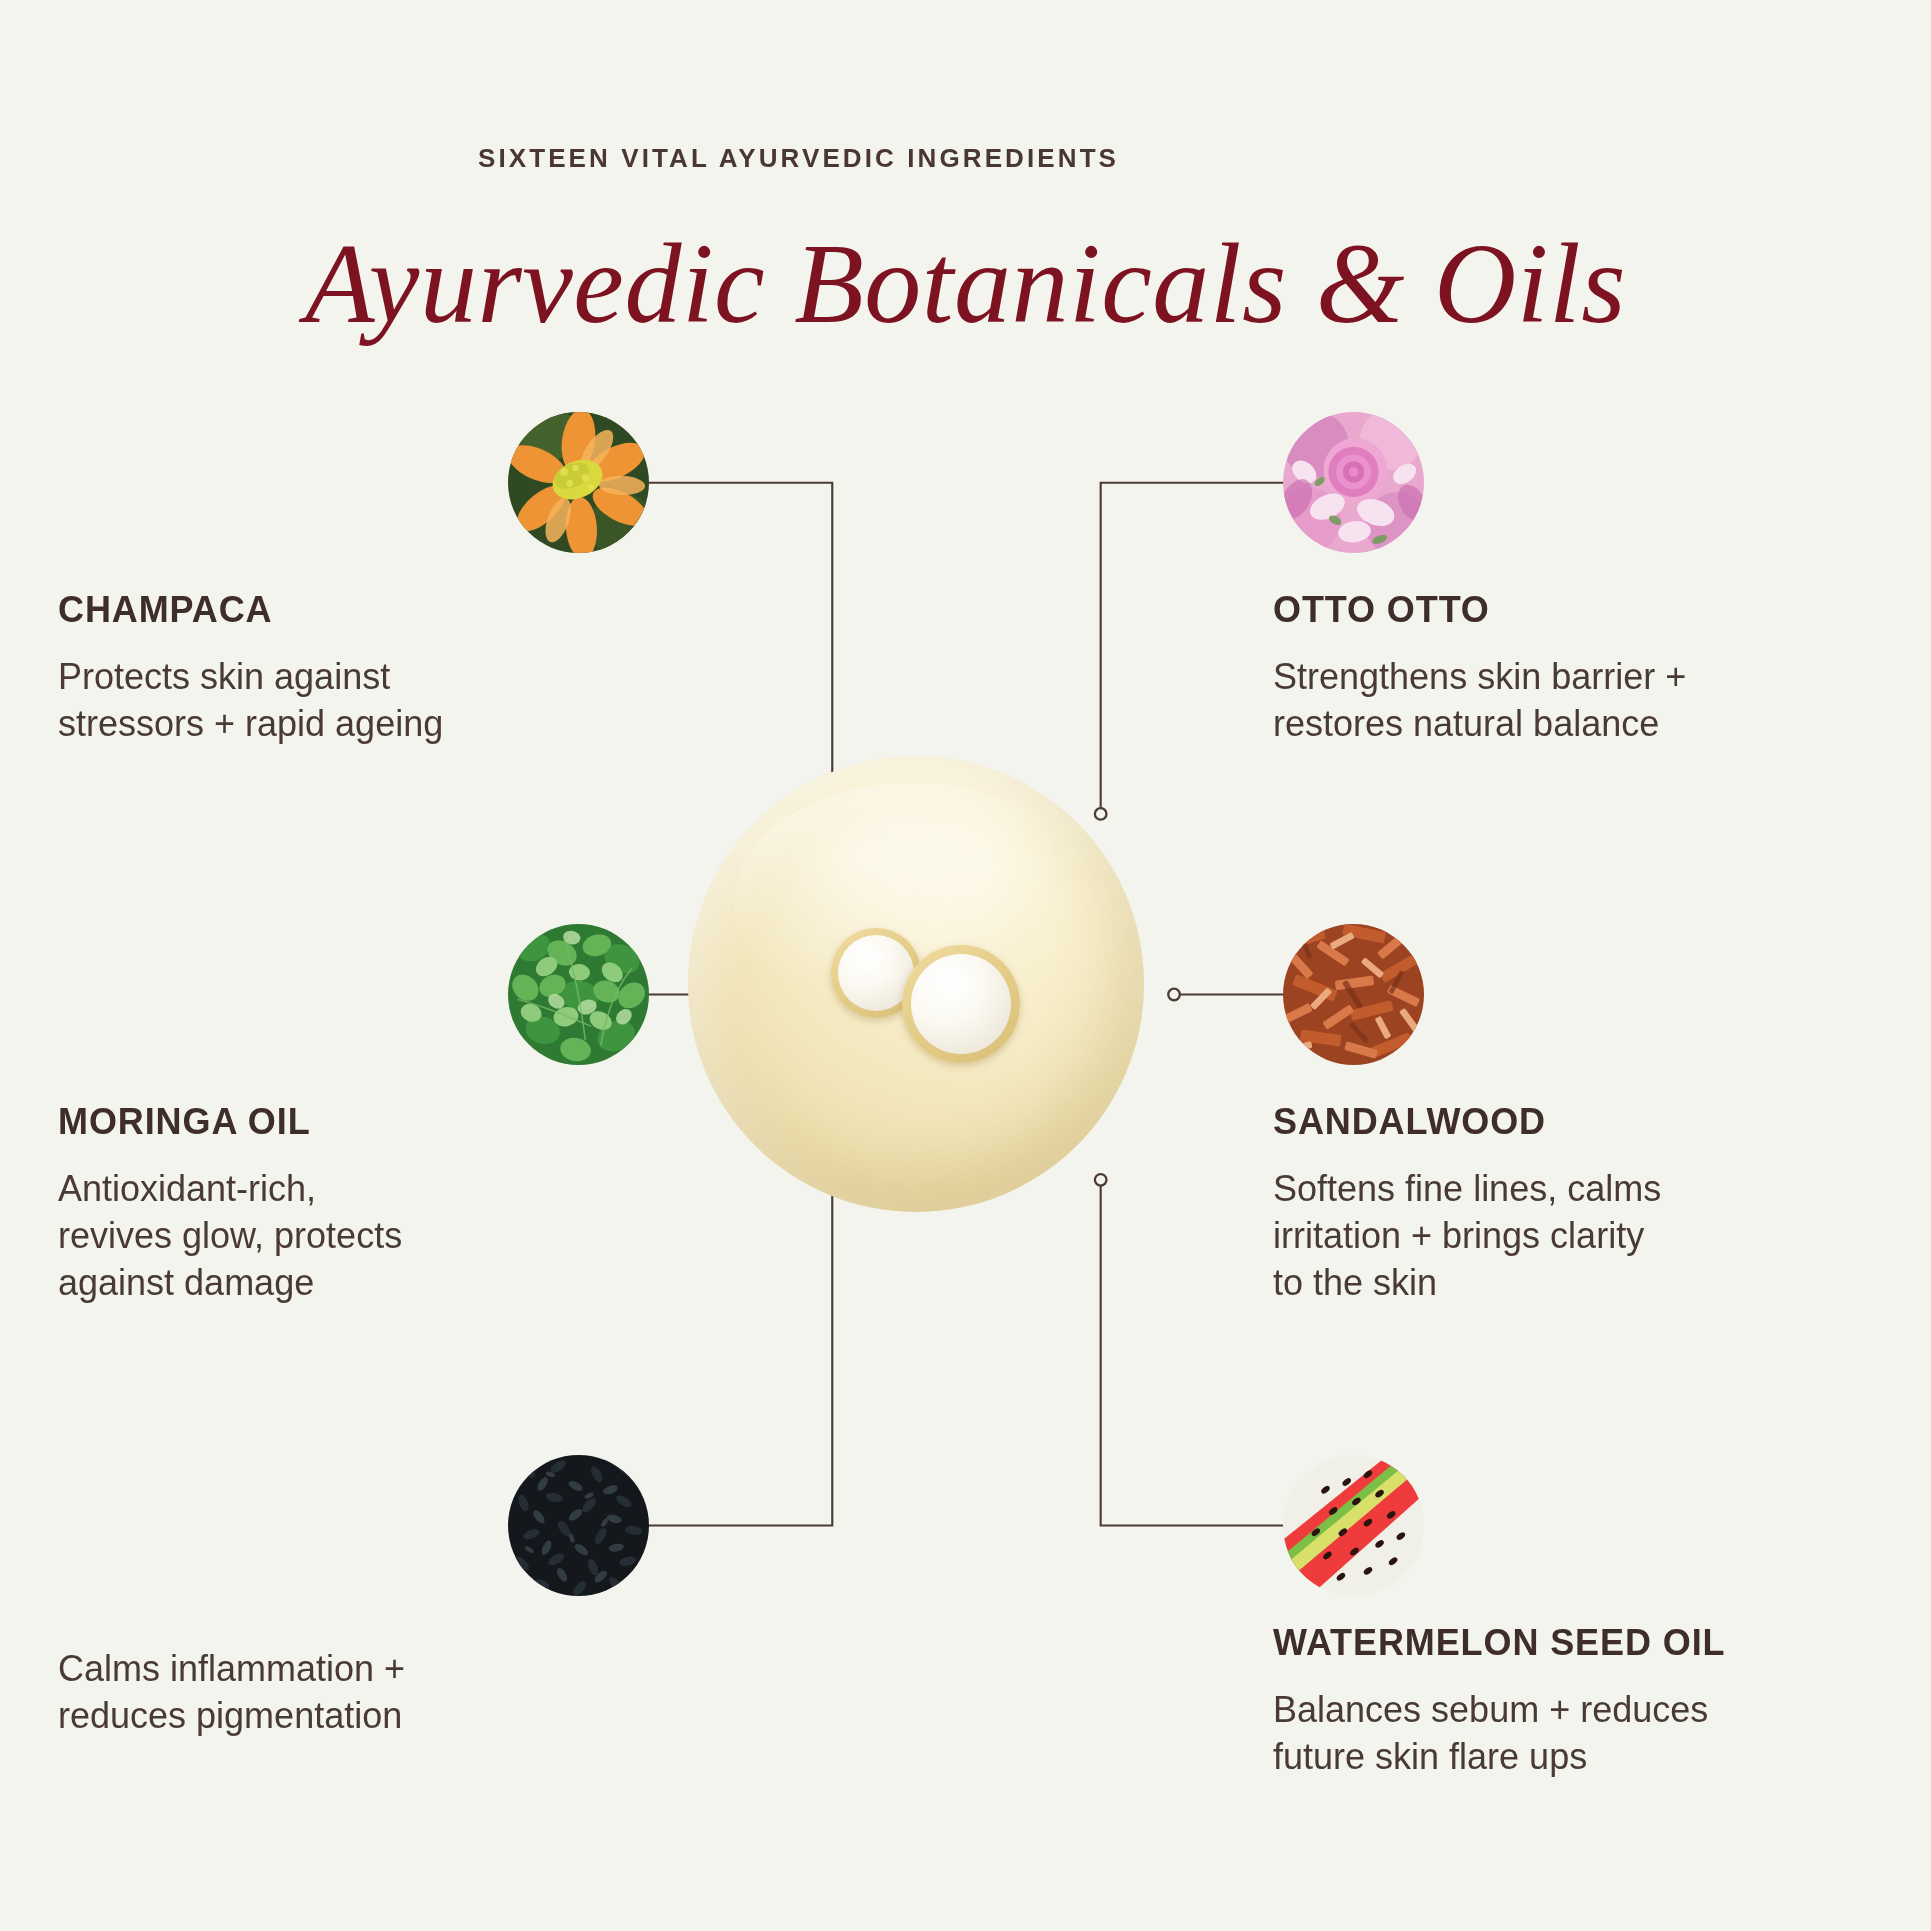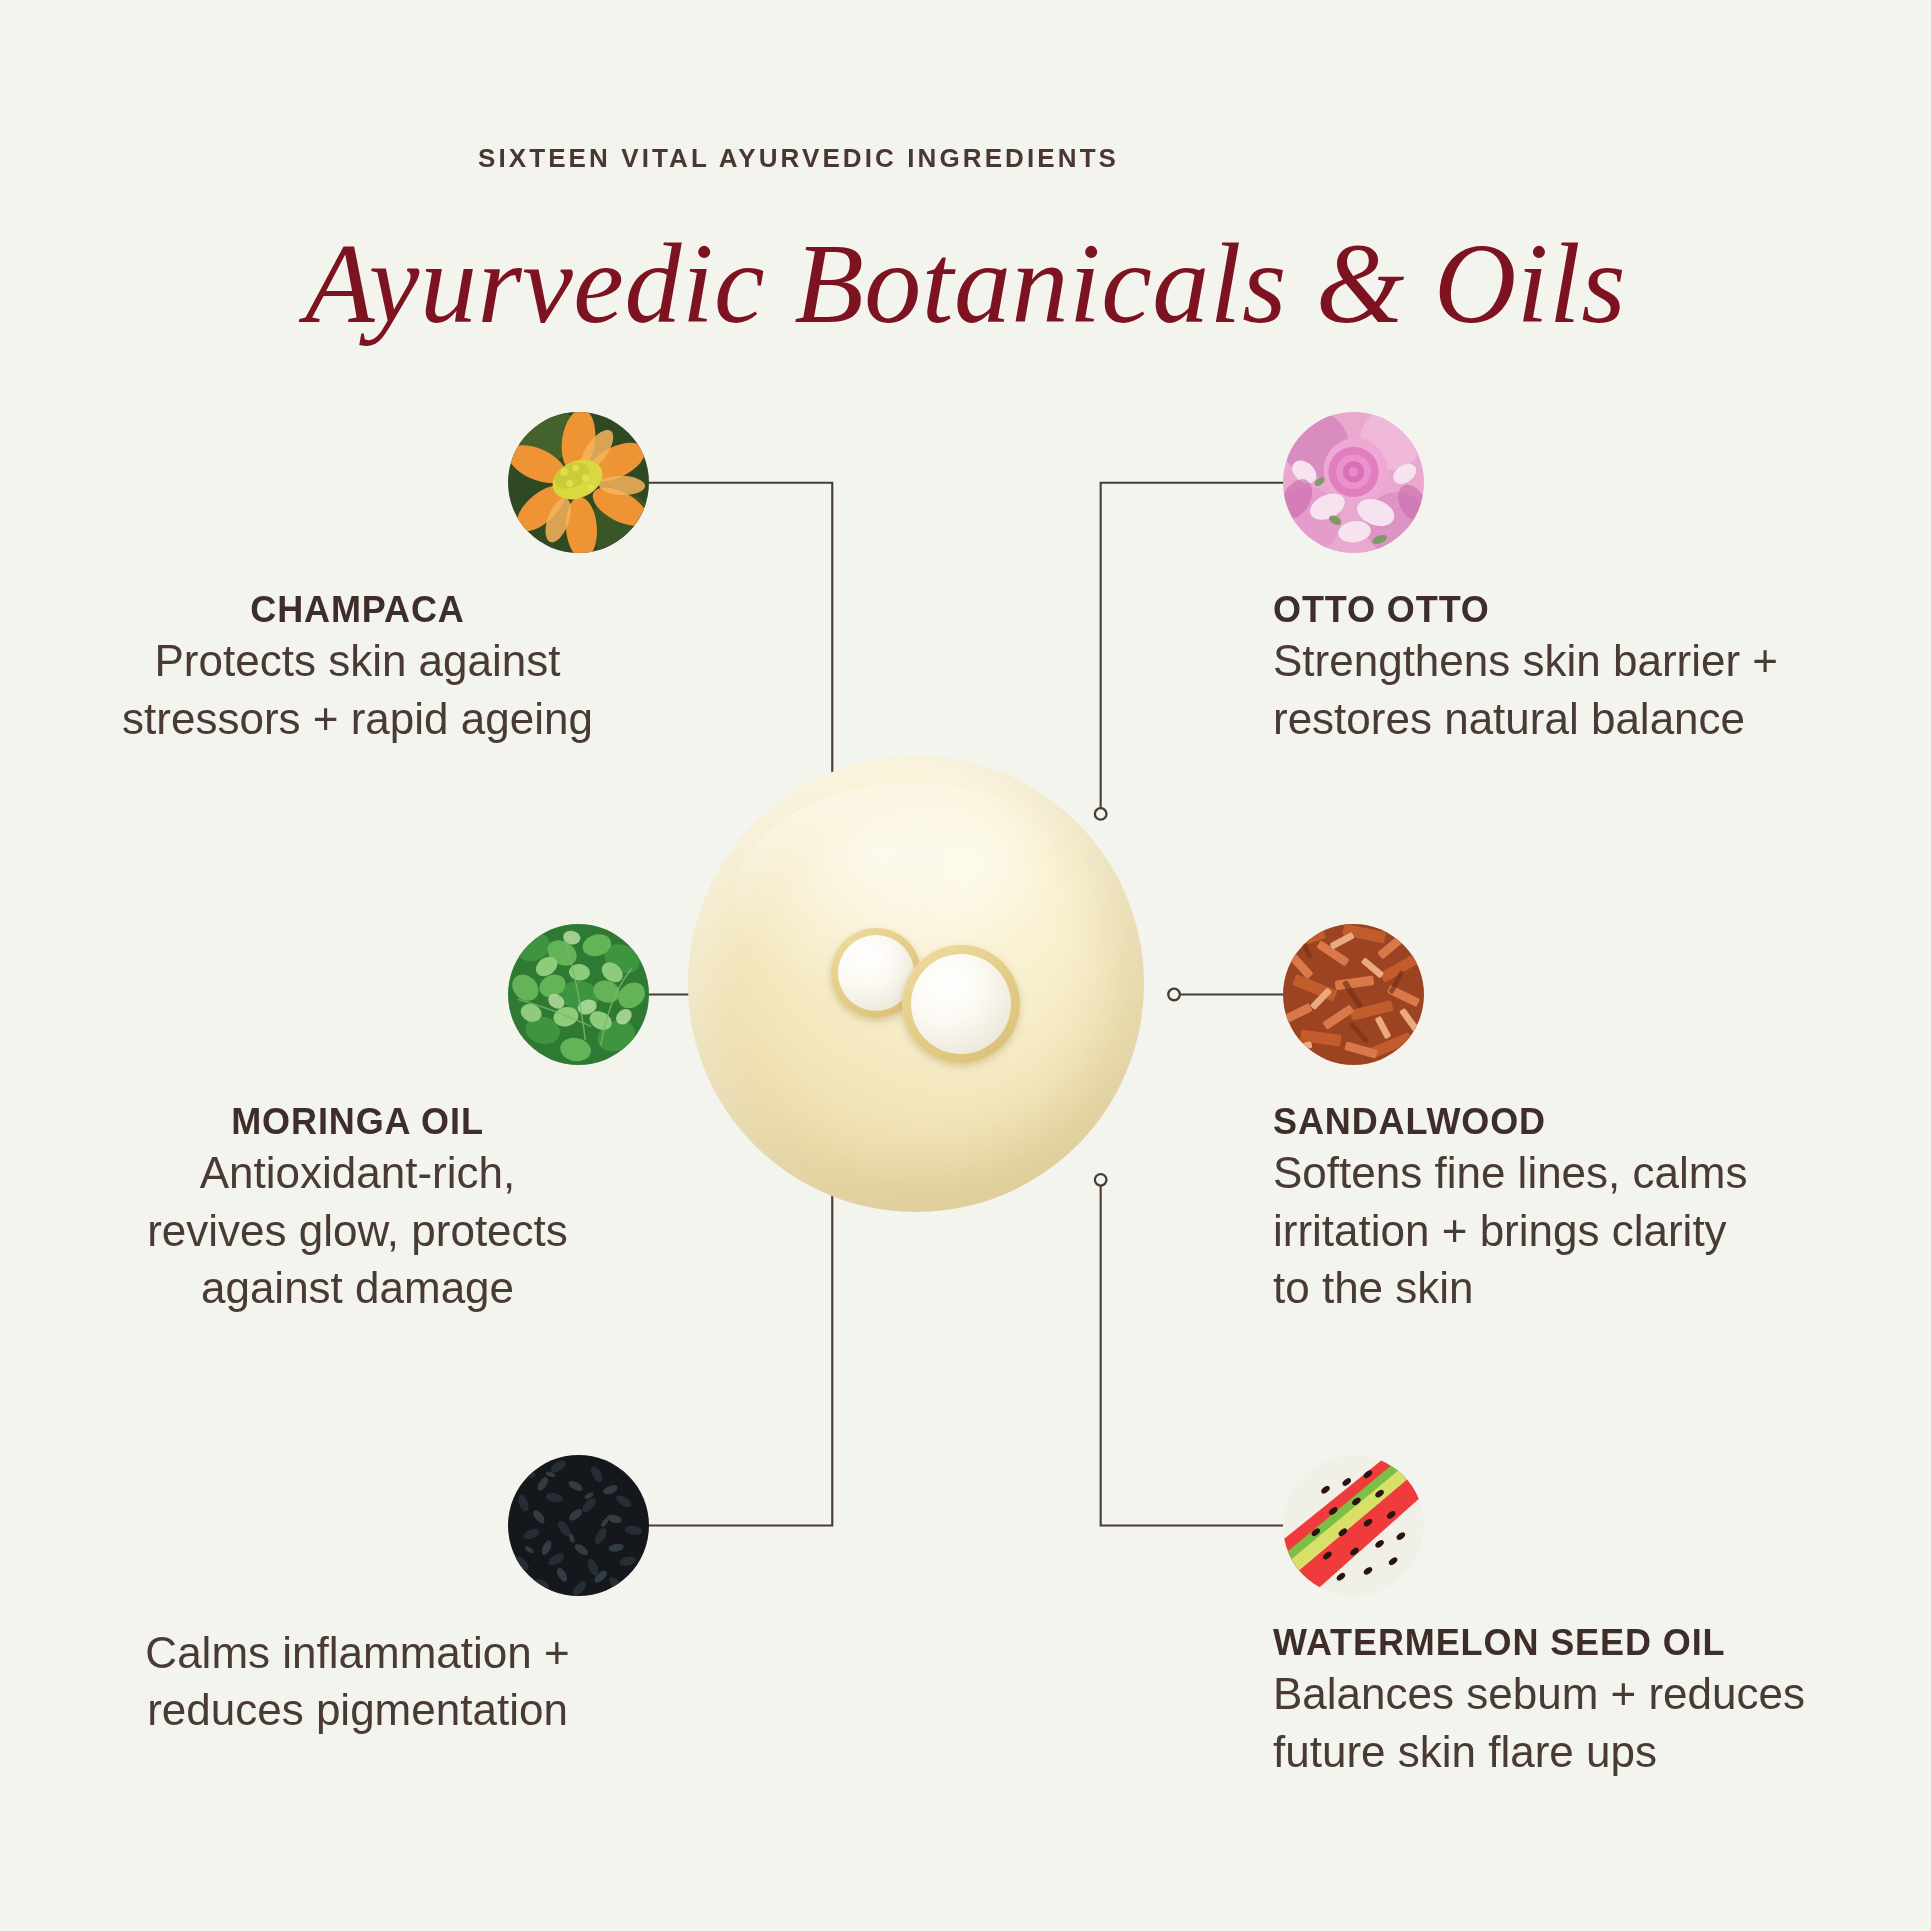--- a/index.html
+++ b/index.html
@@ -87,25 +87,25 @@
   }
   .thumb svg{ display:block; width:141px; height:141px; }
 
   
   .block{ position:absolute; }
   .block .name{
     font-size:36px; font-weight:600; letter-spacing:0.9px;
     color:#3e2d2a; line-height:1.15; white-space:nowrap;
   }
   .block .desc{
-    font-size:44px; font-weight:400; color:#4a3a36;
-    line-height:1.30; margin-top:2px;
+    font-size:36px; font-weight:400; color:#4a3a36;
+    line-height:1.30; margin-top:24px;
   }
   .block.right{ text-align:left; }
-  .block.left{ text-align:center; }
+  .block.left{ text-align:left; }
 </style>
 </head>
 <body>
 
 <div class="eyebrow">SIXTEEN VITAL AYURVEDIC INGREDIENTS</div>
 <div class="title">Ayurvedic Botanicals &amp; Oils</div>
 
 <svg class="wires" viewBox="0 0 2000 2000">
 
   <path class="wire" d="M 672 500 L 862 500 L 862 843"></path>

